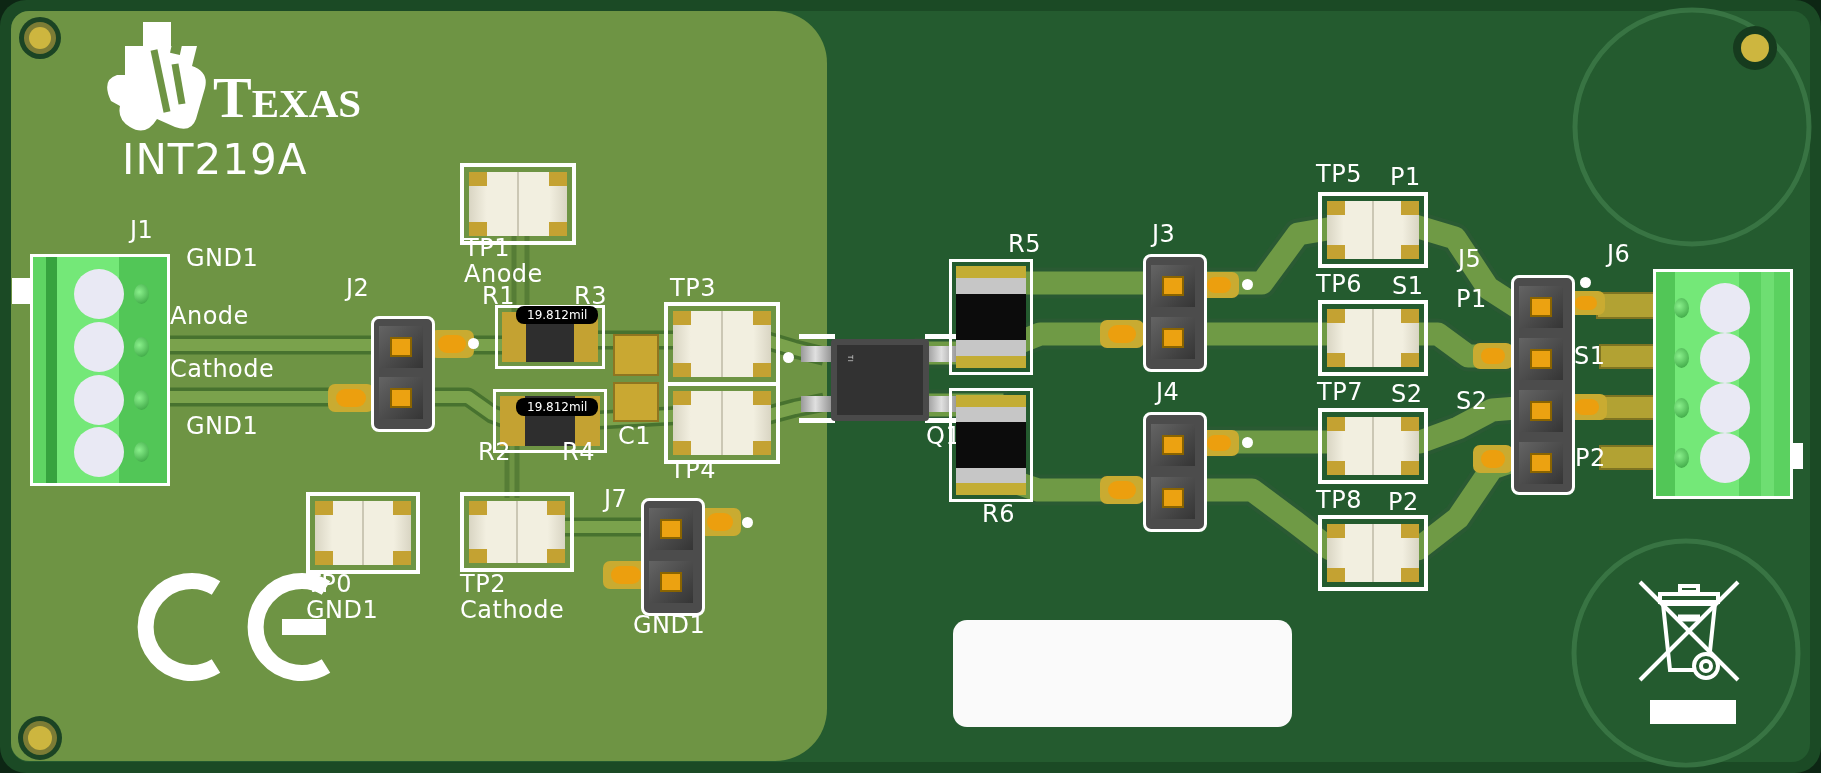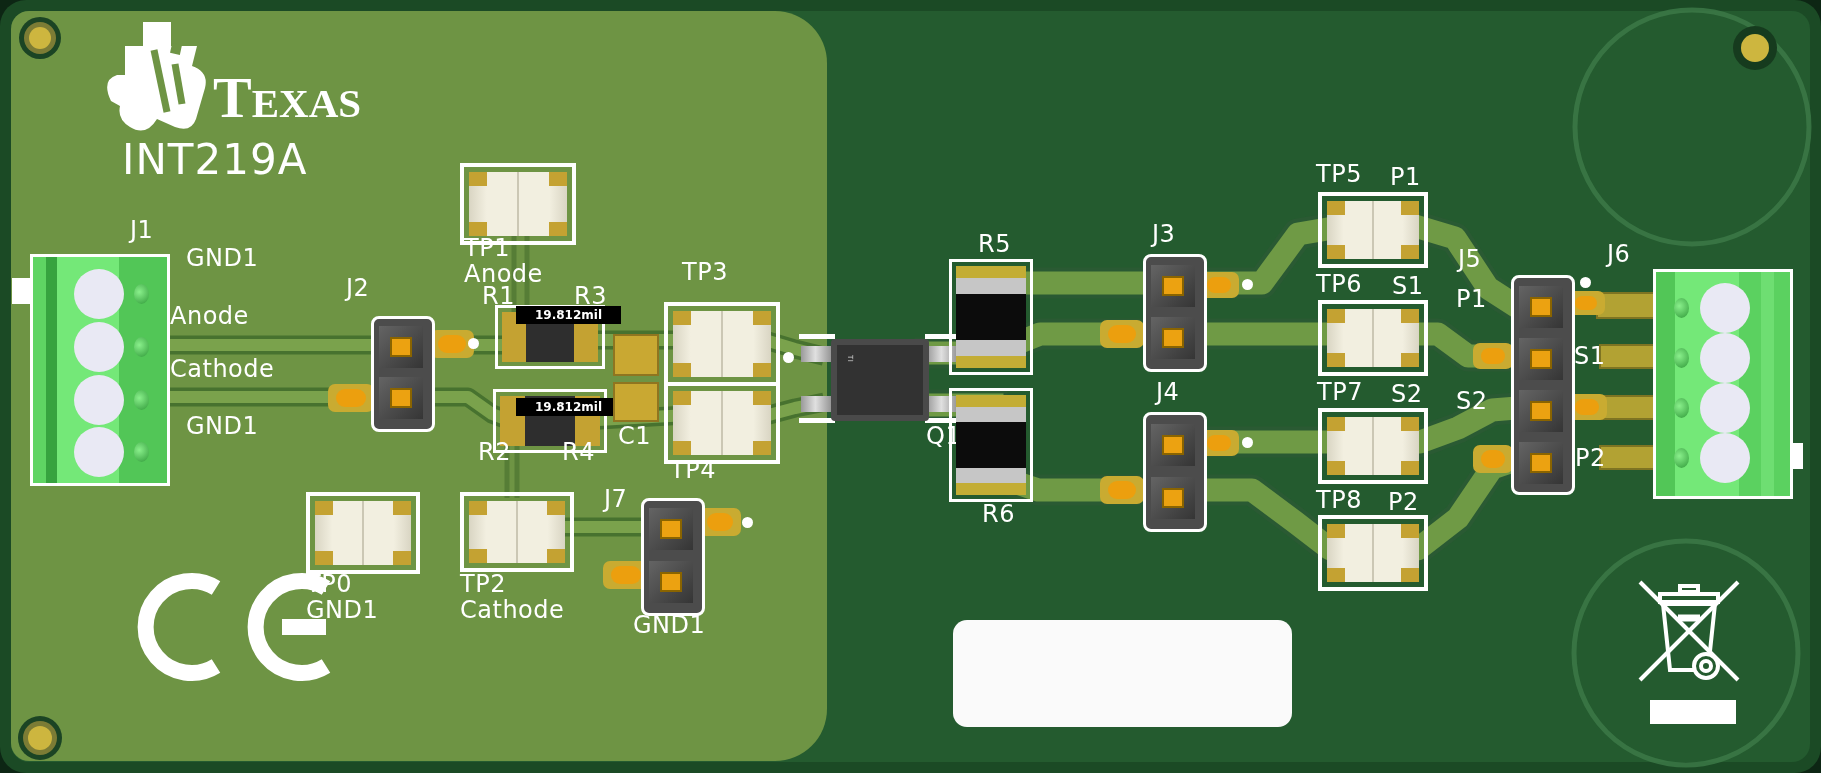--- a/index.html
+++ b/index.html
@@ -26,21 +26,21 @@
   .hdr{position:absolute;background:#4c4c4c;border:3px solid #fff;border-radius:8px;}
   .pin{position:absolute;width:44px;height:42px;background:linear-gradient(135deg,#646464,#353535);}
   .pin::after{content:"";position:absolute;inset:11px;background:#eca211;border:2px solid #8a6400;}
   
   .oval{position:absolute;background:#c9ab31;border-radius:7px;}
   .oval::after{content:"";position:absolute;inset:5px 8px;background:#ec9f0e;border-radius:10px;}
   
   .rbig{position:absolute;background:linear-gradient(180deg,#c3ad35 0 12%,#c6c6c6 12% 27%,#0c0c0c 27% 73%,#c6c6c6 73% 88%,#c3ad35 88% 100%);outline:3px solid #fff;outline-offset:4px;}
   
   .rsm{position:absolute;background:linear-gradient(90deg,#c4a232 0 25%,#2e2e2e 25% 75%,#c4a232 75% 100%);outline:3px solid #fff;outline-offset:4px;}
-  .anno{position:absolute;background:#000;color:#fff;font-size:12px;font-weight:700;padding:2px 19px;letter-spacing:0;line-height:1.2;}
+  .anno{position:absolute;background:#000;color:#fff;font-size:12px;font-weight:400;padding:2px 11px;letter-spacing:0;line-height:1.2;border-radius:8px;}
   
   .cpad{position:absolute;background:#c9a832;border:2px solid #8f7520;}
   
   .dot{position:absolute;width:11px;height:11px;border-radius:50%;background:#fff;}
   
   .tblock{position:absolute;border:3px solid #fff;}
   .tcirc{position:absolute;width:50px;height:50px;border-radius:50%;background:#e9e9f4;}
   .bump{position:absolute;width:15px;height:20px;border-radius:50%;background:radial-gradient(circle at 35% 40%,#8af08c,#2f9a38);}
   .edgetab{position:absolute;background:#fff;}
   
@@ -197,21 +197,21 @@
   <div class="cpad" style="left:613px;top:334px;width:42px;height:38px;"></div>
   <div class="cpad" style="left:613px;top:382px;width:42px;height:36px;"></div>
   <div class="lbl" style="left:618px;top:424px;">C1</div>
 
   <div class="tp-frame" style="left:664px;top:302px;width:108px;height:76px;">
       <div class="tp-pad"></div>
     </div>
   <div class="tp-frame" style="left:664px;top:382px;width:108px;height:74px;">
       <div class="tp-pad"></div>
     </div>
-  <div class="lbl" style="left:670px;top:260px;margin-left:12px;">TP3</div>
+  <div class="lbl" style="left:670px;top:276px;">TP3</div>
   <div class="lbl" style="left:670px;top:458px;">TP4</div>
   <div class="dot" style="left:783px;top:352px;"></div>
 
   <div class="tp-frame" style="left:306px;top:492px;width:106px;height:74px;">
       <div class="tp-pad"></div>
     </div>
   <div class="lbl" style="left:306px;top:572px;">TP0</div>
   <div class="lbl" style="left:306px;top:598px;">GND1</div>
   <div class="tp-frame" style="left:460px;top:492px;width:106px;height:72px;">
       <div class="tp-pad"></div>
@@ -244,21 +244,21 @@
   <div class="icpin" style="left:801px;top:346px;"></div>
   <div class="icpin" style="left:801px;top:396px;"></div>
   <div class="icpin" style="left:927px;top:346px;"></div>
   <div class="icpin" style="left:927px;top:396px;"></div>
   <div class="ic" style="left:831px;top:339px;width:86px;height:70px;">
     <div class="iclogo">TI</div>
   </div>
   <div class="lbl" style="left:926px;top:424px;">Q1</div>
 
   <div class="rbig" style="left:956px;top:266px;width:70px;height:102px;"></div>
-  <div class="lbl" style="left:978px;top:232px;">R5</div>
+  <div class="lbl" style="left:1008px;top:232px;">R5</div>
   <div class="rbig" style="left:956px;top:395px;width:70px;height:100px;"></div>
   <div class="lbl" style="left:982px;top:502px;">R6</div>
 
   <div class="oval" style="left:1199px;top:272px;width:40px;height:26px;"></div>
   <div class="oval" style="left:1100px;top:320px;width:44px;height:28px;"></div>
   <div class="hdr" style="left:1143px;top:254px;width:58px;height:112px;">
     <div class="pin" style="left:5px;top:8px;"></div>
     <div class="pin" style="left:5px;top:60px;"></div>
   </div>
   <div class="dot" style="left:1242px;top:279px;"></div>

